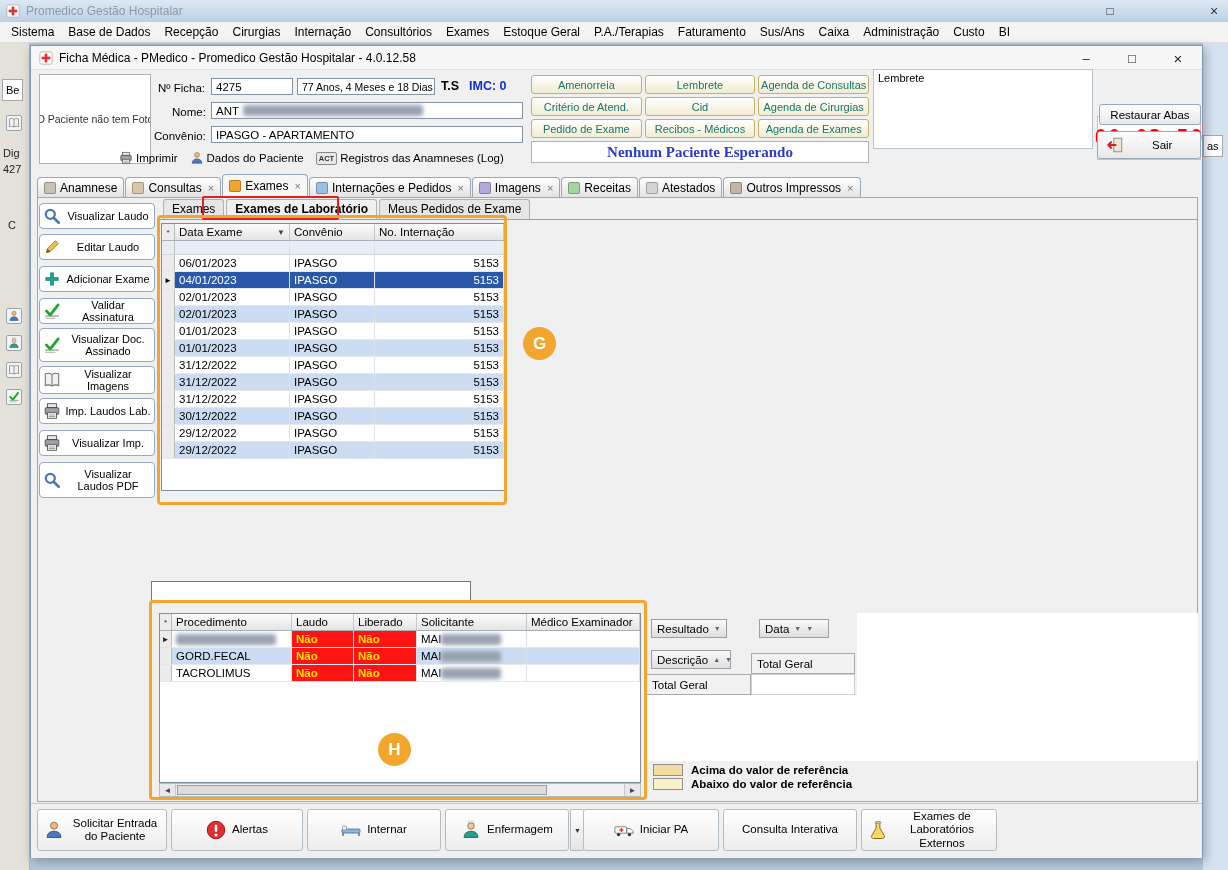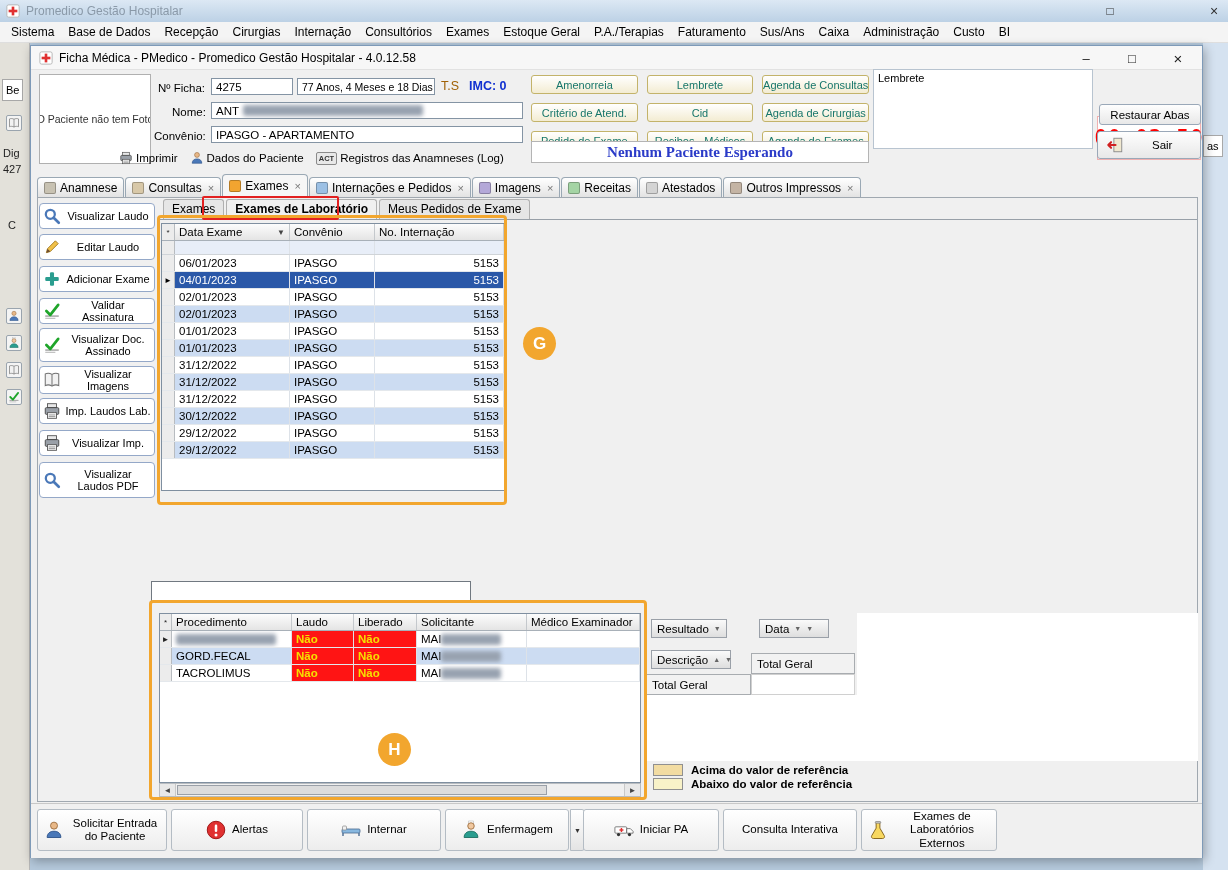--- a/index.html
+++ b/index.html
@@ -25,26 +25,26 @@
   
   #win{left:30px;top:45px;width:1173px;height:813px;background:#f0f0f0;border:1px solid #7e9ab8;box-shadow:2px 3px 10px rgba(0,0,0,.3);}
   #win-titlebar{left:0;top:0;width:100%;height:24px;background:#f7f7f7;display:flex;align-items:center;padding:0 8px;gap:6px;border-bottom:1px solid #e2e2e2;}
   #win-title{font-size:12px;}
   .win-btn{position:absolute;top:0;width:40px;height:24px;display:flex;align-items:center;justify-content:center;font-size:13px;color:#222;}
 
   
   #photo-box{left:8px;top:28px;width:112px;height:90px;background:#fff;border:1px solid #b0b0b0;display:flex;align-items:center;justify-content:center;font-size:10.5px;color:#333;white-space:nowrap;overflow:hidden;}
   .fld-label{font-size:11.5px;}
   .fld-box{background:#fff;border:1px solid #8494a4;font-size:11.5px;display:flex;align-items:center;padding:0 4px;overflow:hidden;white-space:nowrap;}
-  #ts-label{color:#a16207;font-weight:normal;font-size:12.5px;}
+  #ts-label{color:#000000;font-weight:bold;font-size:12.5px;}
   #imc-label{color:#1030d0;font-weight:bold;font-size:12.5px;}
   #mini-toolbar{left:88px;top:103px;height:18px;display:flex;align-items:center;gap:12px;}
   .mini-item{display:flex;align-items:center;gap:3px;font-size:11.5px;white-space:nowrap;}
   .act-badge{background:#e8e8e8;border:1px solid #8a8a8a;border-radius:2px;font-size:7.5px;font-weight:bold;padding:1px 2px;color:#333;}
-  #quickgrid{left:500px;top:29px;width:338px;display:grid;grid-template-columns:repeat(3,1fr);grid-auto-rows:19px;gap:9px;}
+  #quickgrid{left:500px;top:29px;width:338px;display:grid;grid-template-columns:repeat(3,1fr);grid-auto-rows:19px;gap:3px;}
   .gold{background:linear-gradient(#ffffff,#f3ecd2);border:1px solid #c3b36a;border-radius:3px;color:#17766a;font-size:11px;display:flex;align-items:center;justify-content:center;white-space:nowrap;overflow:hidden;}
   #banner{left:500px;top:95px;width:338px;height:22px;background:#fff;border:1px solid #b4b4b4;display:flex;align-items:center;justify-content:center;font-family:"Liberation Serif",serif;font-weight:bold;font-size:15px;color:#2b3bc8;}
   #lembrete-panel{left:842px;top:23px;width:220px;height:80px;background:#fff;border:1px solid #b8c4d0;font-size:11px;padding:2px 4px;}
   #timer{left:1066px;top:26px;width:104px;height:44px;background:#fff;border:1px solid #f0b0b0;color:#ff0000;font-family:"DejaVu Sans Mono",monospace;font-weight:bold;font-size:21px;display:flex;align-items:center;justify-content:center;letter-spacing:1px;margin-top:44px;}
   .btn{background:linear-gradient(#fefefe,#e8e8e8);border:1px solid #9aa8b8;border-radius:3px;display:flex;align-items:center;justify-content:center;font-size:11.5px;gap:10px;}
 
   
   #tabbar{left:6px;top:128px;height:23px;display:flex;align-items:flex-end;gap:1px;}
   .tab{height:20px;padding:0 6px;background:linear-gradient(#ffffff,#e3e3e3);border:1px solid #9aa8b4;border-bottom:none;border-radius:4px 4px 0 0;display:flex;align-items:center;gap:4px;font-size:12px;white-space:nowrap;}
   .tab.active{height:23px;background:#f6f6f6;z-index:2;}

